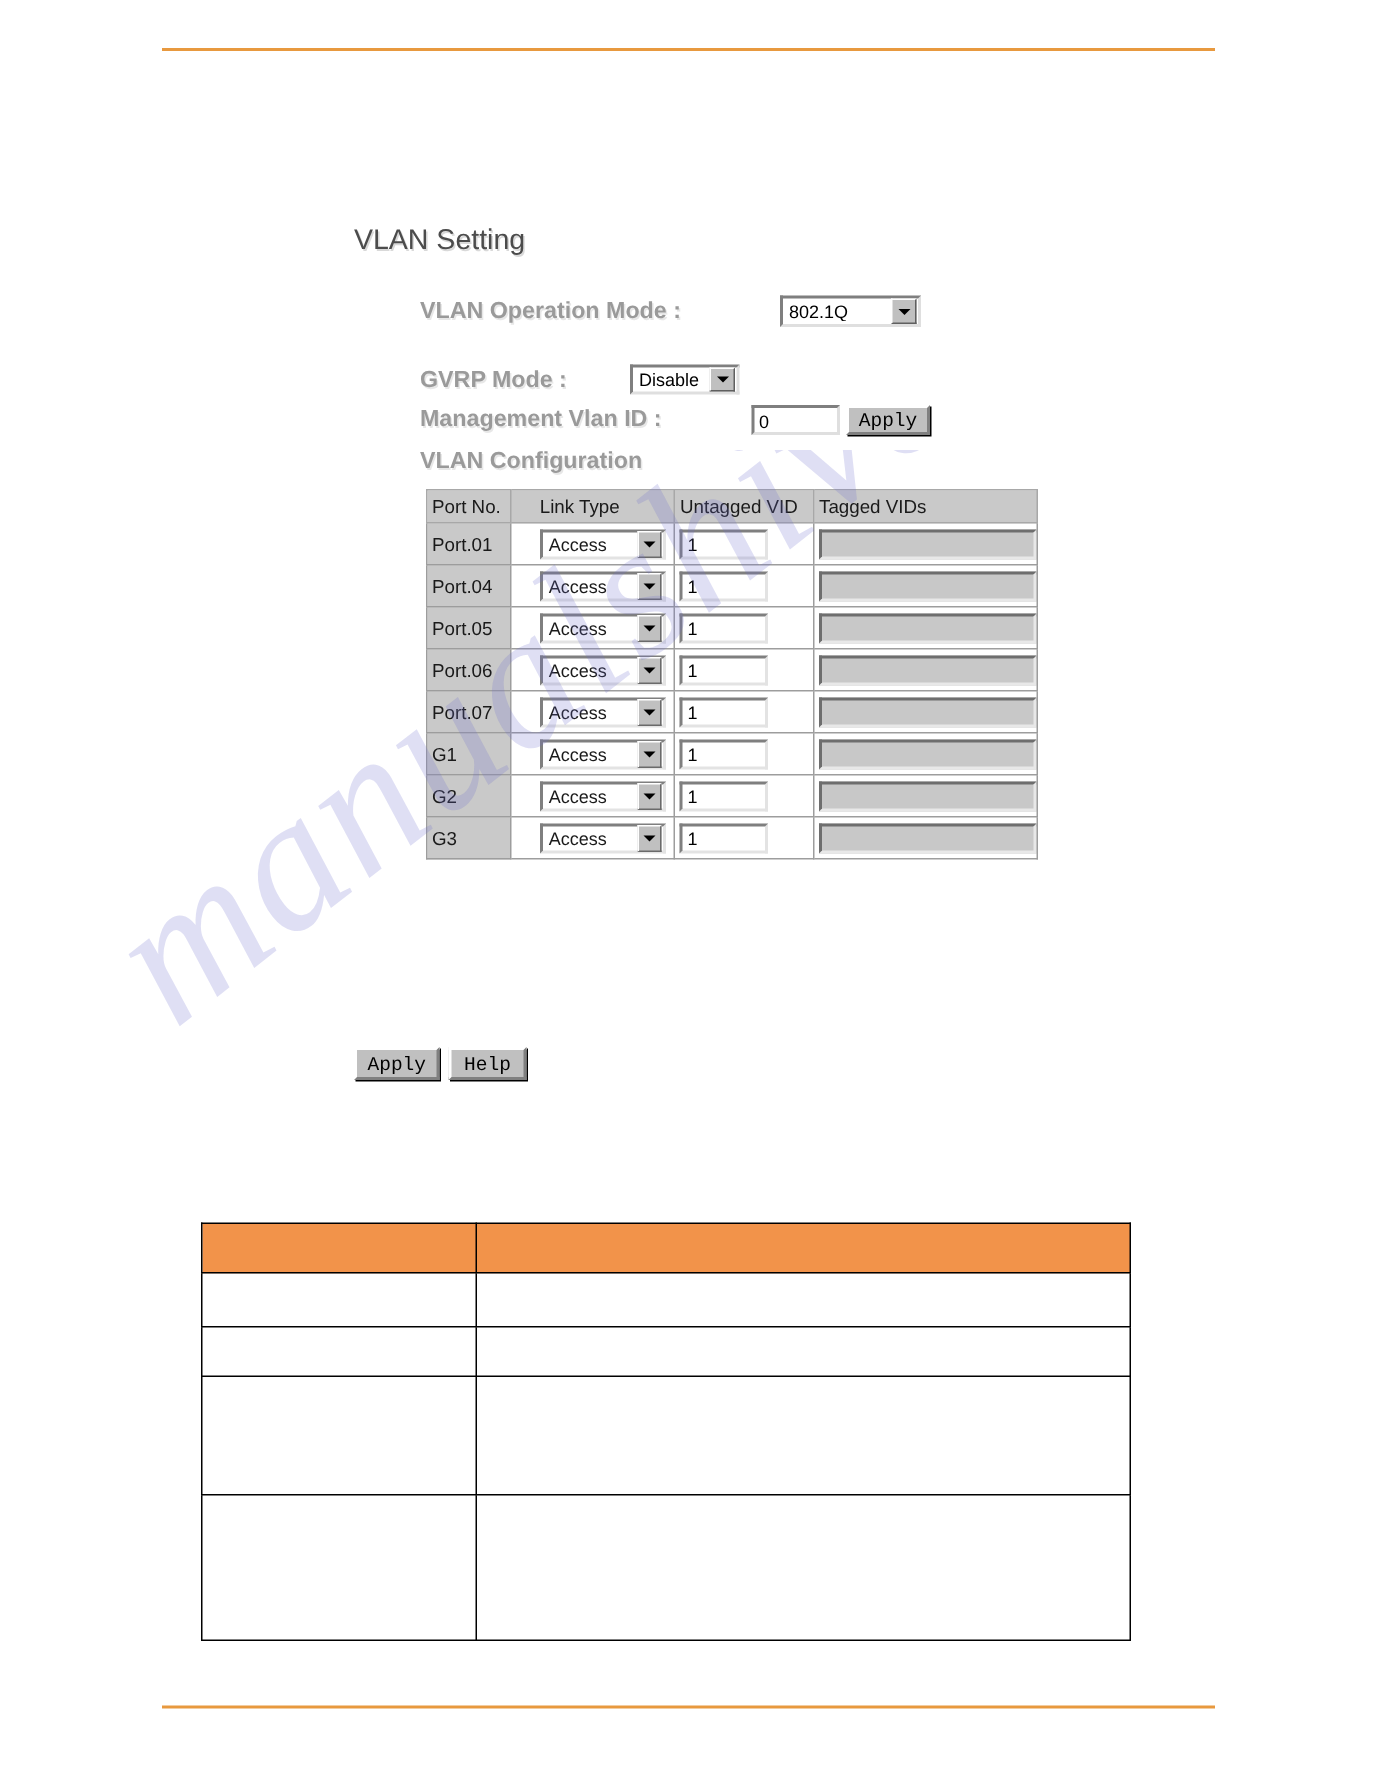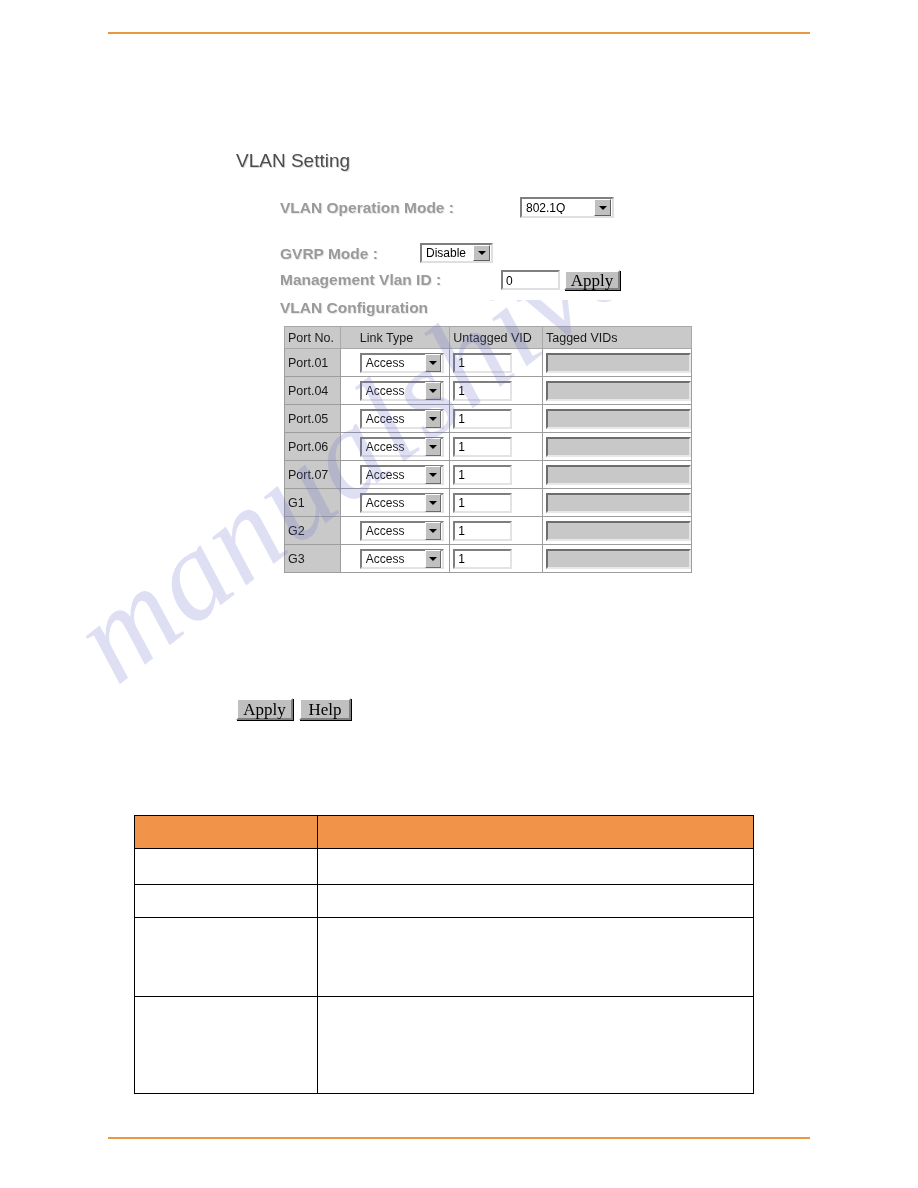--- a/index.html
+++ b/index.html
@@ -152,28 +152,28 @@
 
   .btn {
     position: absolute;
     box-sizing: border-box;
     background: #c0c0c0;
     border-top: 2px solid #ffffff;
     border-left: 2px solid #ffffff;
     border-right: 2px solid #808080;
     border-bottom: 2px solid #808080;
     box-shadow: 1px 1px 0 #000;
-    font-size: 17px;
+    font-size: 13px;
     color: #000;
     text-align: center;
     line-height: 1;
     display: flex;
     align-items: center;
     justify-content: center;
-    font-family: Liberation Serif, serif;
+    font-family: Liberation Mono, monospace;
   }
   .btn-apply-top { left: 564px; top: 270px; width: 56px; height: 20px; }
   .btn-apply-bot { left: 236px; top: 698px; width: 57px; height: 22px; }
   .btn-help      { left: 299px; top: 698px; width: 52px; height: 22px; }
 
   
   .vtable {
     position: absolute;
     left: 284px;
     top: 326px;

